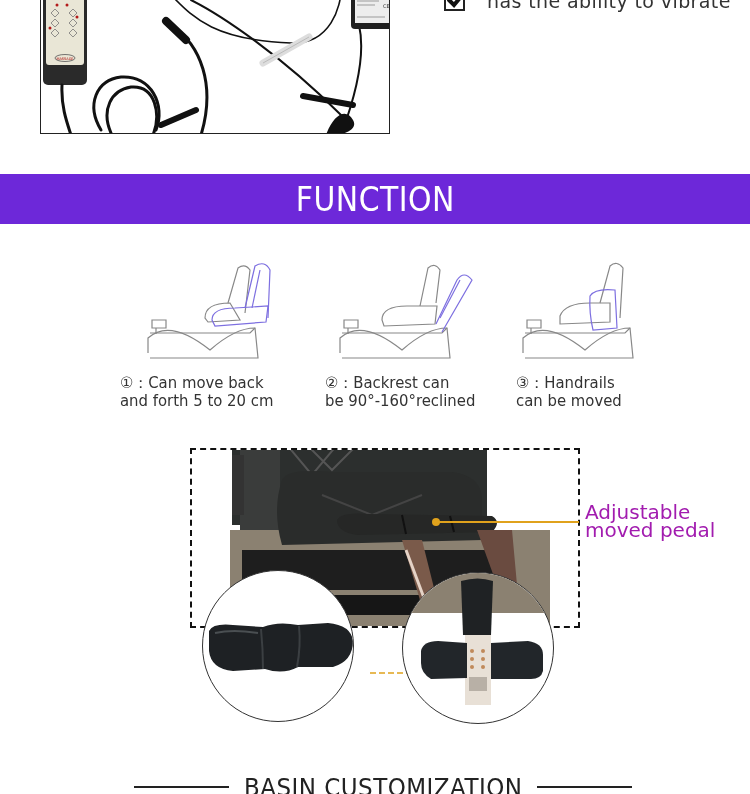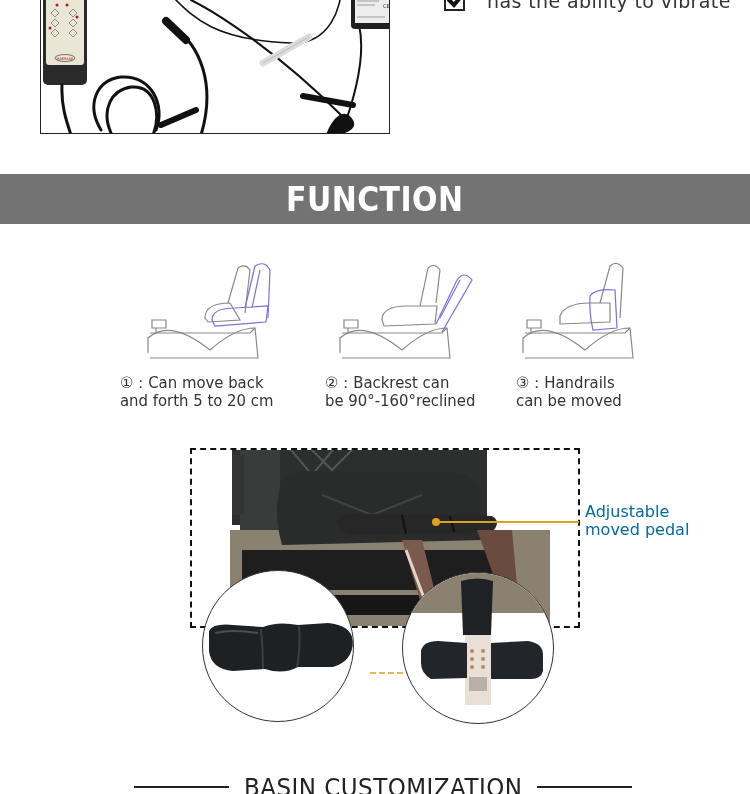--- a/index.html
+++ b/index.html
@@ -19,40 +19,40 @@
   }
   .checkbox {
     width: 21px; height: 19px; border: 2px solid #222; position: relative; background: #fff;
   }
   .checkbox svg { position: absolute; left: 1px; top: -3px; }
   .vibrate-text { font-size: 19px; color: #333; letter-spacing: 0.4px; }
 
   
   .banner {
     position: absolute; left: 0; top: 174px; width: 750px; height: 50px;
-    background: #737373; display: flex; align-items: center; justify-content: center; font-weight: bold;
+    background: #6d28d9; display: flex; align-items: center; justify-content: center;
   }
   .banner-title { color: #ffffff; font-size: 34px; font-family: "DejaVu Sans", sans-serif; letter-spacing: 0.5px; transform: scaleX(0.88); }
 
   
   .sketch { position: absolute; top: 258px; width: 160px; height: 110px; }
   .sketch svg { width: 100%; height: 100%; }
   .caption {
     position: absolute; top: 374px; font-size: 15.5px; line-height: 18px; color: #333;
     font-family: "DejaVu Sans", sans-serif; white-space: nowrap; transform: scaleX(0.96); transform-origin: left top;
   }
 
   
   .pedal-photo {
     position: absolute; left: 190px; top: 448px; width: 390px; height: 180px;
     border: 2px dashed #111; overflow: hidden; background: #fff;
   }
   .pedal-photo svg { position: absolute; left: 0; top: 0; }
   .pedal-label {
-    position: absolute; left: 585px; top: 503px; font-size: 16px; line-height: 18px; color: #0369a1;
+    position: absolute; left: 585px; top: 503px; font-size: 20px; line-height: 18px; color: #a21caf;
     font-family: "DejaVu Sans", sans-serif;
   }
   .leader { position: absolute; left: 436px; top: 521px; width: 143px; height: 2px; background: #e0a21c; }
   .leader-dot { position: absolute; left: 432px; top: 518px; width: 8px; height: 8px; border-radius: 50%; background: #e0a21c; }
 
   .circle {
     position: absolute; width: 152px; height: 152px; border-radius: 50%;
     border: 1.5px solid #333; background: #fff; overflow: hidden;
   }
   .circle svg { position: absolute; left: 0; top: 0; }

